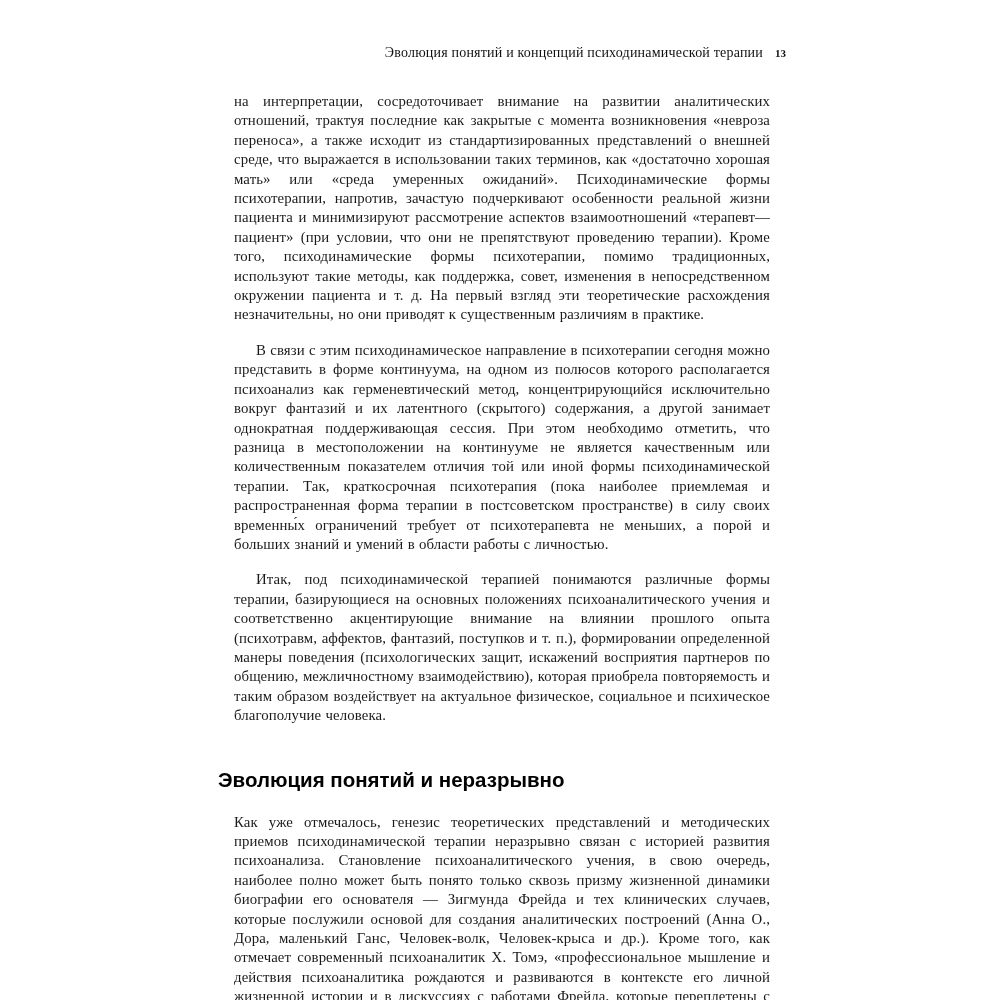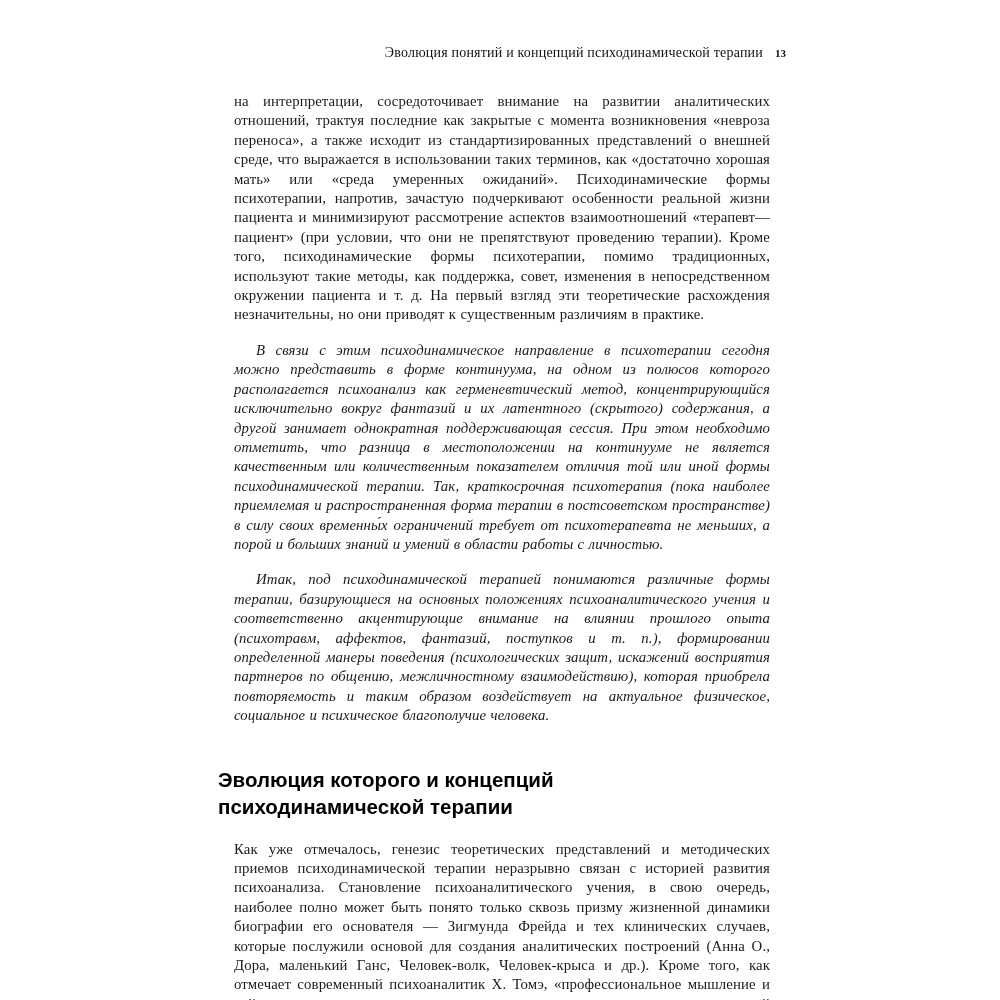--- a/index.html
+++ b/index.html
@@ -42,21 +42,20 @@
   .body-text p {
     margin: 16px;
     font-size: 14.8px;
     line-height: 19.4px;
     text-align: justify;
     letter-spacing: 0.1px;
     word-spacing: 0.5px;
   }
   .body-text p.indent {
     text-indent: 22px;
-    font-style: italic;
   }
   .section-heading {
     margin: 40px 0 20px 0;
     font-family: "Liberation Sans", "DejaVu Sans", sans-serif;
     font-weight: bold;
     font-size: 20.5px;
     line-height: 27px;
     color: #000;
   }
 </style>
@@ -71,22 +70,21 @@
       <span class="page-number">13</span>
     </div>
 
     <div class="body-text">
       <p>на интерпретации, сосредоточивает внимание на развитии аналитических отношений, трактуя последние как закрытые с момента возникновения «невроза переноса», а также исходит из стандартизированных представлений о внешней среде, что выражается в использовании таких терминов, как «достаточно хорошая мать» или «среда умеренных ожиданий». Психодинамические формы психотерапии, напротив, зачастую подчеркивают особенности реальной жизни пациента и минимизируют рассмотрение аспектов взаимоотношений «терапевт—пациент» (при условии, что они не препятствуют проведению терапии). Кроме того, психодинамические формы психотерапии, помимо традиционных, используют такие методы, как поддержка, совет, изменения в непосредственном окружении пациента и т. д. На первый взгляд эти теоретические расхождения незначительны, но они приводят к существенным различиям в практике.</p>
       <p class="indent">В связи с этим психодинамическое направление в психотерапии сегодня можно представить в форме континуума, на одном из полюсов которого располагается психоанализ как герменевтический метод, концентрирующийся исключительно вокруг фантазий и их латентного (скрытого) содержания, а другой занимает однократная поддерживающая сессия. При этом необходимо отметить, что разница в местоположении на континууме не является качественным или количественным показателем отличия той или иной формы психодинамической терапии. Так, краткосрочная психотерапия (пока наиболее приемлемая и распространенная форма терапии в постсоветском пространстве) в силу своих временны́х ограничений требует от психотерапевта не меньших, а порой и больших знаний и умений в области работы с личностью.</p>
       <p class="indent">Итак, под психодинамической терапией понимаются различные формы терапии, базирующиеся на основных положениях психоаналитического учения и соответственно акцентирующие внимание на влиянии прошлого опыта (психотравм, аффектов, фантазий, поступков и т. п.), формировании определенной манеры поведения (психологических защит, искажений восприятия партнеров по общению, межличностному взаимодействию), которая приобрела повторяемость и таким образом воздействует на актуальное физическое, социальное и психическое благополучие человека.</p>
     </div>
 
     <h1 class="section-heading">
-      <span>Эволюция которого и концепций</span><br>
-      <span>психодинамической терапии</span>
+      <span>Эволюция понятий и неразрывно</span><br>
     </h1>
 
     <div class="body-text">
       <p>Как уже отмечалось, генезис теоретических представлений и методических приемов психодинамической терапии неразрывно связан с историей развития психоанализа. Становление психоаналитического учения, в свою очередь, наиболее полно может быть понято только сквозь призму жизненной динамики биографии его основателя — Зигмунда Фрейда и тех клинических случаев, которые послужили основой для создания аналитических построений (Анна О., Дора, маленький Ганс, Человек-волк, Человек-крыса и др.). Кроме того, как отмечает современный психоаналитик Х. Томэ, «профессиональное мышление и действия психоаналитика рождаются и развиваются в контексте его личной жизненной истории и в дискуссиях с работами Фрейда, которые переплетены с духовной историей нашего столетия» (Томэ).</p>
     </div>
 
   </div>
 </div>
 
 </body></html>

